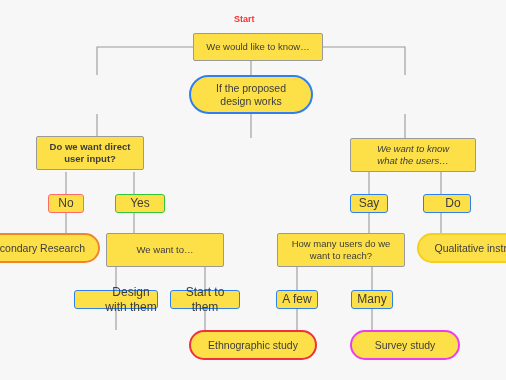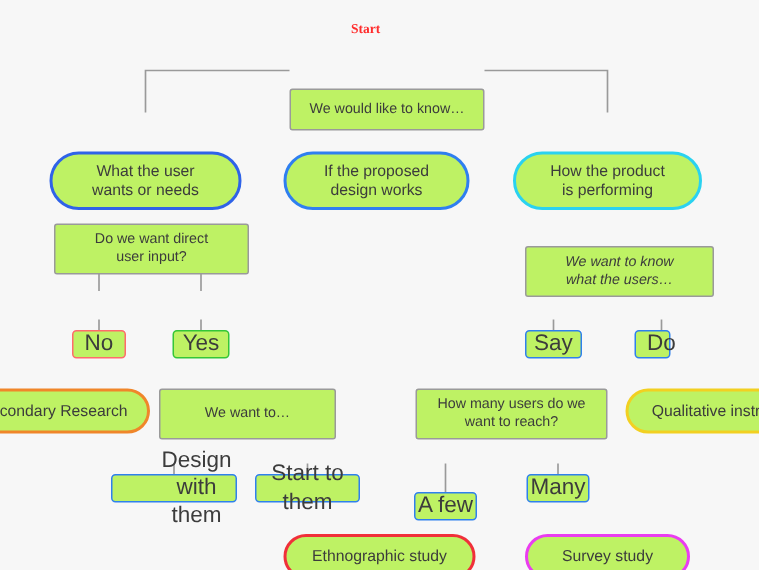--- a/index.html
+++ b/index.html
@@ -22,41 +22,40 @@
     height: 380px;
     pointer-events: none;
   }
   .node {
     position: absolute;
     box-sizing: border-box;
     display: flex;
     align-items: center;
     justify-content: center;
     text-align: center;
-    background: #bef264;
+    background: #fde047;
     color: #3c3c3c;
     line-height: 1.22;
     white-space: pre-line;
     z-index: 2;
-    margin-top: 26px;
   }
   .rect {
     border: 1px solid #9a9a9a;
     border-radius: 2px;
     font-size: 9.5px;
   }
   .pill {
     border-radius: 999px;
     font-size: 10.5px;
     border-width: 2px;
     border-style: solid;
   }
   .chip {
     border-radius: 3px;
-    font-size: 15px;
+    font-size: 12px;
     border-width: 1.6px;
     border-style: solid;
   }
   .start-label {
     position: absolute;
     font-size: 9px;
     font-weight: bold;
     color: #ff2d2d;
     z-index: 3;
     white-space: nowrap;
@@ -102,48 +101,44 @@
       <path d="M297,267 V290"></path>
       <path d="M372,267 V290"></path>
 
       <path d="M116,309 V330"></path>
       <path d="M205,309 V330"></path>
       <path d="M297,309 V330"></path>
       <path d="M372,309 V330"></path>
     </g>
   </svg>
 
-  <div class="start-label" style="left:234px; top:14px;font-family:Liberation Serif, serif;">Start</div>
+  <div class="start-label" style="left:234px; top:14px;">Start</div>
 
   <div class="node rect" style="left:193px; top:33px; width:130px; height:28px;">We would like to know…</div>
 
-  <div class="node pill" style="left:33px; top:75px; width:128px; height:39px; border-color:#2f63e8;">What the user
-wants or needs</div>
   <div class="node pill" style="left:189px; top:75px; width:124px; height:39px; border-color:#2f7ff0;">If the proposed
 design works</div>
-  <div class="node pill" style="left:342px; top:75px; width:126px; height:39px; border-color:#2ad2f0;">How the product
-is performing</div>
 
-  <div class="node rect" style="left:36px; top:123px; width:130px; height:34px;">Do we want direct
+  <div class="node rect" style="left:36px; top:136px; width:108px; height:34px;font-weight:bold;">Do we want direct
 user input?</div>
   <div class="node rect" style="left:350px; top:138px; width:126px; height:34px;font-style:italic;">We want to know
 what the users…</div>
 
   <div class="node chip" style="left:48px; top:194px; width:36px; height:19px; border-color:#ff6b6b;">No</div>
-  <div class="node chip" style="left:115px; top:194px; width:38px; height:19px; border-color:#34c638;">Yes</div>
+  <div class="node chip" style="left:115px; top:194px; width:50px; height:19px; border-color:#34c638;">Yes</div>
   <div class="node chip" style="left:350px; top:194px; width:38px; height:19px; border-color:#2f80ed;">Say</div>
-  <div class="node chip" style="left:423px; top:194px; width:24px; height:19px; border-color:#2f80ed;padding-left:12px;">Do</div>
+  <div class="node chip" style="left:423px; top:194px; width:48px; height:19px; border-color:#2f80ed;padding-left:12px;">Do</div>
 
   <div class="node pill" style="left:-28px; top:233px; width:128px; height:30px; border-color:#f0862a;">Secondary Research</div>
   <div class="node rect" style="left:106px; top:233px; width:118px; height:34px;">We want to…</div>
   <div class="node rect" style="left:277px; top:233px; width:128px; height:34px;">How many users do we
 want to reach?</div>
   <div class="node pill" style="left:417px; top:233px; width:122px; height:30px; border-color:#f2d021;">Qualitative instrum</div>
 
   <div class="node chip" style="left:74px; top:290px; width:84px; height:19px; border-color:#2f80ed;padding-left:30px;">Design with them</div>
   <div class="node chip" style="left:170px; top:290px; width:70px; height:19px; border-color:#2f80ed;">Start to them</div>
-  <div class="node chip" style="left:276px; top:302px; width:42px; height:19px; border-color:#2f80ed;text-align:right;">A few</div>
+  <div class="node chip" style="left:276px; top:290px; width:42px; height:19px; border-color:#2f80ed;text-align:right;">A few</div>
   <div class="node chip" style="left:351px; top:290px; width:42px; height:19px; border-color:#2f80ed;">Many</div>
 
   <div class="node pill" style="left:189px; top:330px; width:128px; height:30px; border-color:#f0303a;">Ethnographic study</div>
   <div class="node pill" style="left:350px; top:330px; width:110px; height:30px; border-color:#ea3df0;">Survey study</div>
 
 </div>
 
 </body></html>

